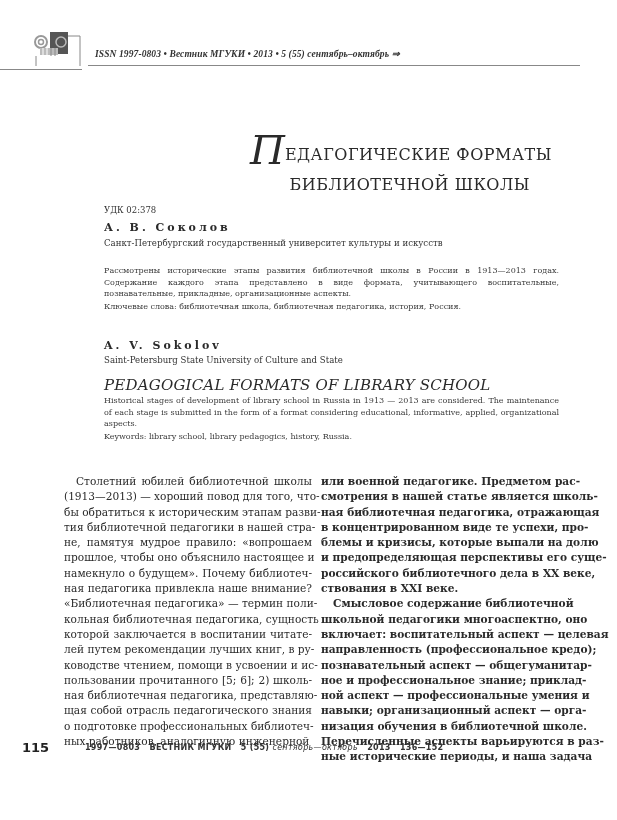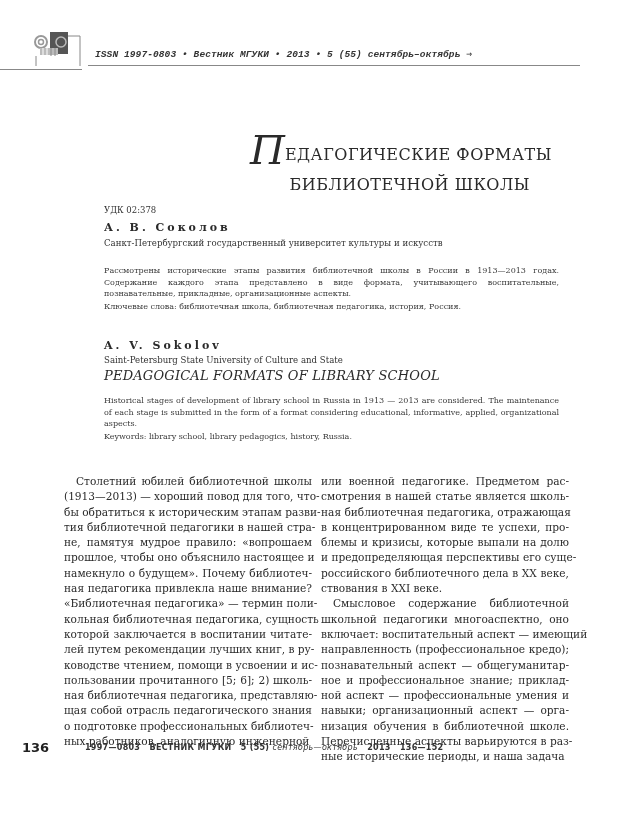--- a/index.html
+++ b/index.html
@@ -1,43 +1,43 @@
 <!DOCTYPE html>
 <html><head>
 <meta charset="utf-8">
 <style>
   html, body { margin: 0; padding: 0; background: #ffffff; }
   body { width: 617px; height: 820px; position: relative; overflow: hidden; font-family: "DejaVu Serif", serif; color: #2a2a2a; }
   .abs { position: absolute; }
   
   .logo { left: 30px; top: 30px; width: 56px; height: 36px; }
-  .hdr-text { left: 95px; top: 48px; font-family: Liberation Mono, monospace; font-style: italic; font-weight: bold; font-size: 9.5px; color: #333; letter-spacing: 0.1px; white-space: nowrap; }
+  .hdr-text { left: 95px; top: 48px; font-family: Liberation Serif, serif; font-style: italic; font-weight: bold; font-size: 9.5px; color: #333; letter-spacing: 0.1px; white-space: nowrap; }
   .hdr-line { left: 88px; top: 65px; width: 492px; height: 1px; background: #888; }
   .hdr-line2 { left: 0; top: 69px; width: 82px; height: 1px; background: #888; }
   
   .title1 { left: 250px; top: 130px; width: 280px; text-align: right; white-space: nowrap; }
   .title1 .cap { font-family: "DejaVu Serif", serif; font-style: italic; font-size: 40px; color: #2a2a2a; line-height: 40px; vertical-align: -4px; }
   .title1 .rest { font-size: 16px; letter-spacing: 0.5px; color: #2a2a2a; }
   .title2 { left: 250px; top: 175px; width: 280px; text-align: right; font-size: 16px; letter-spacing: 0.5px; color: #2a2a2a; white-space: nowrap; }
   
   .udk { left: 104px; top: 205px; font-size: 8.5px; color: #333; }
   .author-ru { left: 104px; top: 221px; font-size: 11px; font-weight: bold; letter-spacing: 3px; color: #2a2a2a; }
   .aff-ru { left: 104px; top: 238px; font-size: 8.6px; color: #333; white-space: nowrap; }
   .abstract { left: 104px; width: 455px; font-size: 8px; line-height: 11.5px; color: #3a3a3a; text-align: justify; }
   .abs-ru { top: 265px; }
   .kw-ru { top: 301px; }
   .author-en { left: 104px; top: 339px; font-size: 11px; font-weight: bold; letter-spacing: 3px; color: #2a2a2a; }
   .aff-en { left: 104px; top: 355px; font-size: 8.6px; color: #333; white-space: nowrap; }
-  .title-en { left: 104px; top: 368px; font-size: 13px; font-style: italic; color: #2a2a2a; white-space: nowrap; letter-spacing: 0.2px; }
+  .title-en { left: 104px; top: 376px; font-size: 15px; font-style: italic; color: #2a2a2a; white-space: nowrap; letter-spacing: 0.2px; }
   .abs-en { top: 395px; }
   .kw-en { top: 431px; }
   
   .col { top: 474px; width: 248px; font-size: 10.6px; line-height: 15.3px; color: #2a2a2a; }
   .col-left { left: 64px; }
-  .col-right { left: 321px; }
+  .col-right { left: 321px; font-weight: bold; }
   .line { display: block; text-align: justify; text-align-last: justify; white-space: nowrap; }
   .line.last { text-align-last: left; }
   
   .pageno { left: 22px; top: 740px; font-family: "DejaVu Sans", sans-serif; font-weight: bold; font-size: 13px; color: #222; }
   .footer { left: 85px; top: 743px; font-family: "DejaVu Sans", sans-serif; font-size: 8px; font-weight: bold; color: #333; white-space: nowrap; letter-spacing: 0.3px; }
   .footer .it { font-style: italic; font-weight: normal; }
 </style>
 </head>
 <body>
 
@@ -101,32 +101,32 @@
     <span class="line">или военной педагогике. Предметом рас-</span>
     <span class="line">смотрения в нашей статье является школь-</span>
     <span class="line">ная библиотечная педагогика, отражающая</span>
     <span class="line">в концентрированном виде те успехи, про-</span>
     <span class="line">блемы и кризисы, которые выпали на долю</span>
     <span class="line">и предопределяющая перспективы его суще-</span>
     <span class="line">российского библиотечного дела в XX веке,</span>
     <span class="line last">ствования в XXI веке.</span>
     <span class="line" style="text-indent: 12px;">Смысловое содержание библиотечной</span>
     <span class="line">школьной педагогики многоаспектно, оно</span>
-    <span class="line">включает: воспитательный аспект — имеющий</span>
+    <span class="line">включает: воспитательный аспект — целевая</span>
     <span class="line">направленность (профессиональное кредо);</span>
     <span class="line">познавательный аспект — общегуманитар-</span>
     <span class="line">ное и профессиональное знание; приклад-</span>
     <span class="line">ной аспект — профессиональные умения и</span>
     <span class="line">навыки; организационный аспект — орга-</span>
     <span class="line">низация обучения в библиотечной школе.</span>
     <span class="line">Перечисленные аспекты варьируются в раз-</span>
     <span class="line last">ные исторические периоды, и наша задача</span>
   </div>
 
-<div class="abs pageno">136</div>
+<div class="abs pageno">115</div>
 <div class="abs footer">
   <span>1997—0803</span>&nbsp;&nbsp;
   <span>ВЕСТНИК МГУКИ</span>&nbsp;&nbsp;
   <span>5 (55)</span>
   <span class="it">сентябрь—октябрь</span>&nbsp;&nbsp;
   <span>2013</span>&nbsp;&nbsp;
   <span>136—152</span>
 </div>
 
 </body></html>

